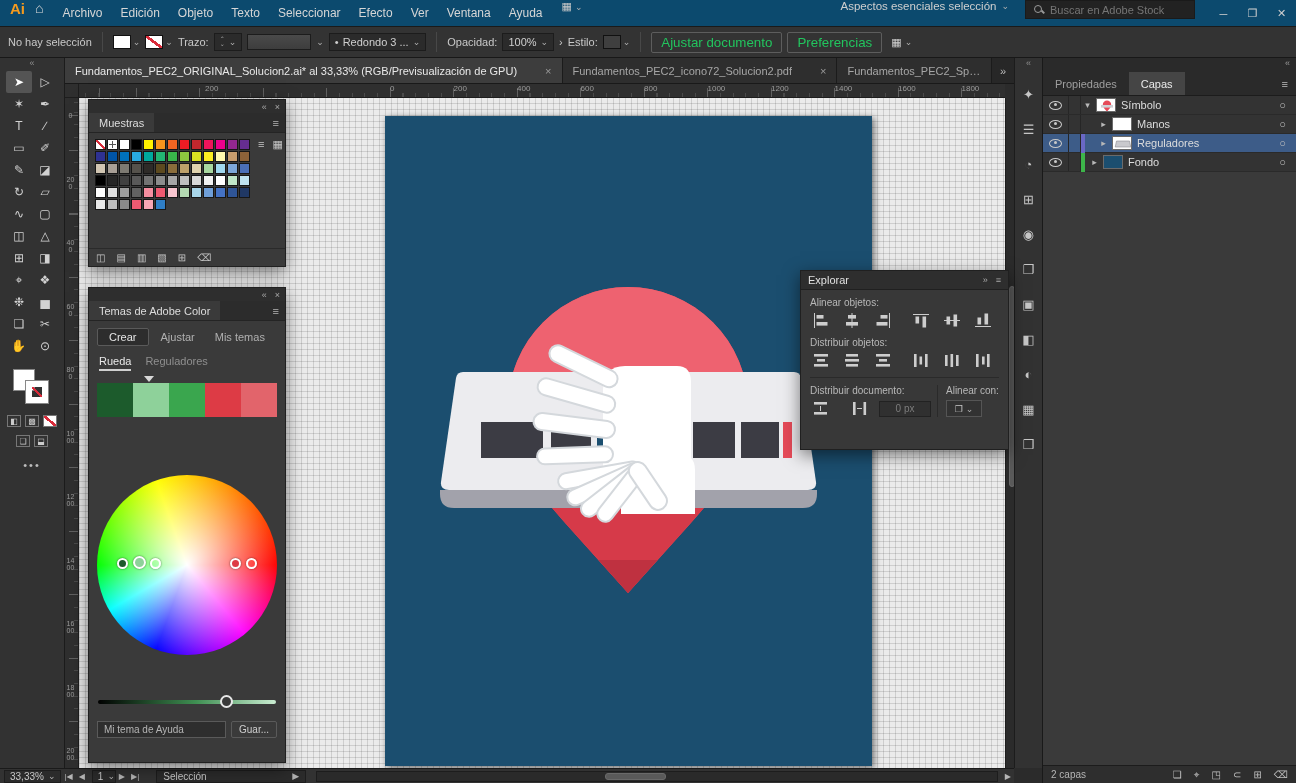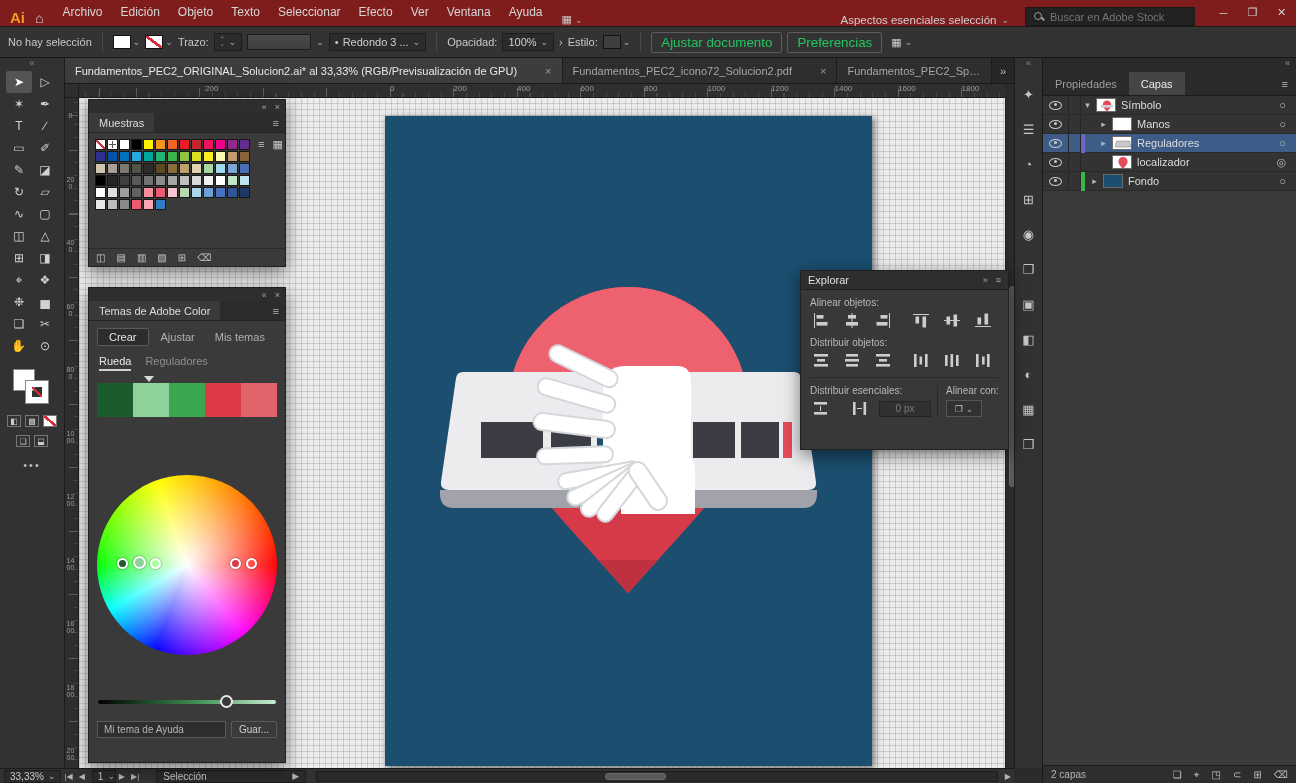--- a/index.html
+++ b/index.html
@@ -4,22 +4,22 @@
 <style>
   * { margin:0; padding:0; box-sizing:border-box; }
   html,body { width:1296px; height:783px; overflow:hidden; background:#262626;
     font-family:"Liberation Sans", sans-serif; font-size:11px; color:#cfcfcf;
     -webkit-font-smoothing:antialiased; }
   .app { position:relative; width:1296px; height:783px; background:#2b2b2b; }
   .flex1 { flex:1; }
   .sep { width:1px; height:20px; background:#1e1e1e; border-right:1px solid #484848; margin:0 5px; }
 
   
-  #menubar { position:absolute; left:0; top:0; width:1296px; height:27px; background:#7f1d1d;
-    border-bottom:1px solid #1a1a1a; display:flex; align-items:flex-end; }
+  #menubar { position:absolute; left:0; top:0; width:1296px; height:27px; background:#0c4a6e;
+    border-bottom:1px solid #1a1a1a; display:flex; align-items:flex-start; }
   .logo { color:#f59b1e; font-weight:bold; font-size:15px; margin:0 10px 0 10px; }
   .home-ic { font-size:14px; color:#d8d8d8; margin-right:10px; }
   .mbtn { padding:0 9px; font-size:12px; color:#d6d6d6; line-height:27px; cursor:default; }
   .arrange { display:flex; align-items:center; gap:3px; margin-left:10px; color:#c9c9c9; }
   .workspace { display:flex; align-items:center; gap:5px; margin-right:16px; font-size:11.5px; color:#cfcfcf; }
   .searchbox { display:flex; align-items:center; gap:6px; background:#222; border:1px solid #1a1a1a;
     padding:2px 8px; width:170px; height:19px; margin-right:14px; }
   .searchbox input { background:transparent; border:none; outline:none; color:#9a9a9a; font-size:11px; width:130px;
     font-family:"Liberation Sans", sans-serif; }
   .mag { position:relative; width:10px; height:10px; }
@@ -621,35 +621,20 @@
         <span class="expander">▸</span>
         <span class="thumb">
           <svg width="20" height="14" viewBox="0 0 20 14">
               <path d="M3.5 4 L16.5 4 L17.8 10 L2.2 10 Z" fill="#c9c9cd" stroke="#8a8a90" stroke-width="0.6"></path>
             </svg>
         </span>
         <span class="lname">Reguladores</span>
         <span class="target">○</span>
       </div>
 
-      <div class="layer-row">
-        <span class="eye-cell">
-            <span class="eye"></span>
-          </span>
-        <span class="edit-cell"></span>
-        <span class="indent"></span>
-        <span class="expander"></span>
-        <span class="thumb">
-          <svg width="20" height="14" viewBox="0 0 20 14">
-              <path d="M10 1 a4.6 4.6 0 0 1 4.6 4.6 c0 2.9-2.4 4.6-4.6 7.6 c-2.2-3-4.6-4.7-4.6-7.6 A4.6 4.6 0 0 1 10 1 Z" fill="var(--pin-red)"></path>
-            </svg>
-        </span>
-        <span class="lname">localizador</span>
-        <span class="target">◎</span>
-      </div>
 
       <div class="layer-row">
         <span class="eye-cell">
             <span class="eye"></span>
           </span>
         <span class="edit-cell"></span>
         <span class="colorbar" style="background:var(--layer-color-green)"></span>
         <span class="expander">▸</span>
         <span class="thumb" style="background:var(--artboard-blue)"></span>
         <span class="lname">Fondo</span>
@@ -970,21 +955,21 @@
             <svg width="16" height="15">
               <rect x="1" y="1" width="2.6" height="13" fill="#cdcdcd"></rect>
               <rect x="7" y="3.5" width="2.6" height="8" fill="#cdcdcd"></rect>
               <rect x="12" y="1" width="2.6" height="13" fill="#cdcdcd"></rect>
             </svg>
           </span>
       </div>
       <div class="al-divider"></div>
       <div class="al-bottom">
         <div class="al-col-l">
-          <div class="section-label">Distribuir esenciales:</div>
+          <div class="section-label">Distribuir documento:</div>
           <div class="spacing-row">
             <span class="aicon">
                 <svg width="16" height="15">
                   <rect x="1" y="1" width="13" height="2.6" fill="#cdcdcd"></rect>
                   <rect x="1" y="11" width="13" height="2.6" fill="#cdcdcd"></rect>
                   <line x1="7.5" y1="5" x2="7.5" y2="10" stroke="#cdcdcd"></line>
                 </svg>
               </span>
             <span class="aicon">
                 <svg width="16" height="15">

